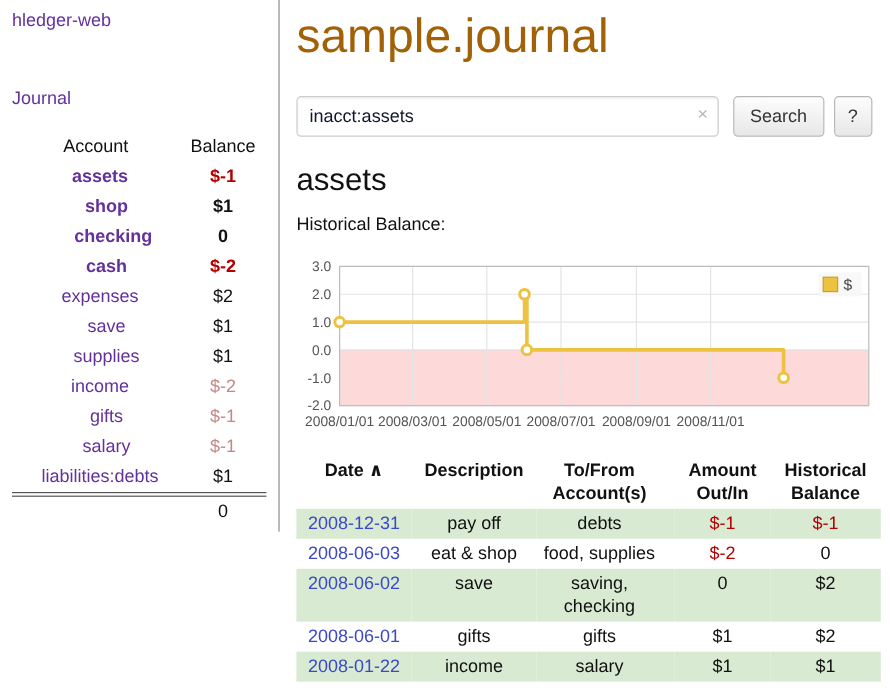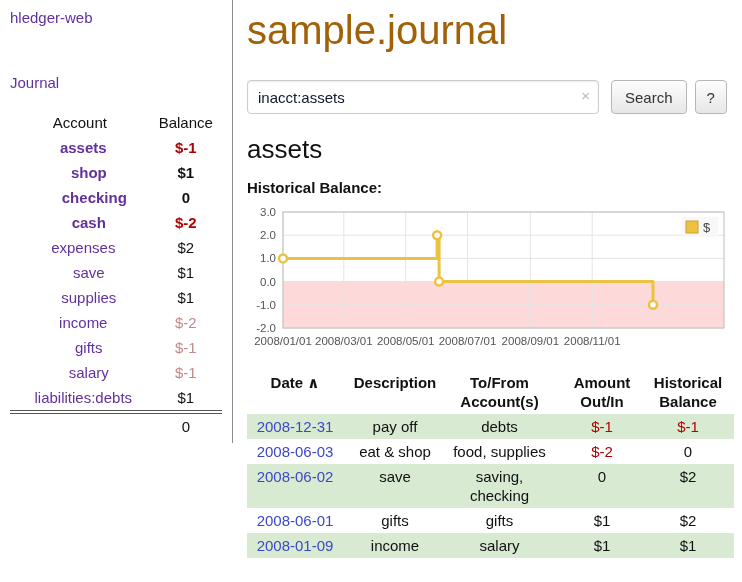--- a/index.html
+++ b/index.html
@@ -48,21 +48,21 @@
   }
   .clear-x { position:absolute; right:9px; top:7px; font-size:15px; color:#b9b9b9; cursor:pointer; line-height:18px; }
   .btn {
     height:34px; padding:0 13px; margin-left:12px;
     font-family:"Liberation Sans","DejaVu Sans",sans-serif; font-size:15px; color:#333;
     background:linear-gradient(#fdfdfd,#e7e7e7);
     border:1px solid #b7b7b7; border-radius:4px; cursor:pointer;
   }
   .btn.help { margin-left:8px; padding:0 11px; }
 
-  .chart-label { font-weight:bold; margin:14px 0 8px; }
+  .chart-label { font-weight:normal; margin:14px 0 18px; }
   #chart-svg { display:block; }
   #chart-svg text { font-family:"Liberation Sans","DejaVu Sans",sans-serif; }
   #chart-svg .tick { font-size:11.5px; fill:#545454; }
   #chart-svg .legend-text { font-size:13px; fill:#444; }
 
   
   .register { width:487px; border-collapse:collapse; table-layout:fixed; margin-top:14px; }
   .register th { font-weight:bold; }
   .register th, .register td { vertical-align:top; padding:3px 0; line-height:19px; }
   .register .acc { padding-right:10px; }
@@ -240,21 +240,21 @@
           <td class="ar">$2</td>
         </tr>
         <tr>
           <td class="al"><a href="#">2008-06-01</a></td>
           <td class="al">gifts</td>
           <td class="al acc">gifts</td>
           <td class="ar">$1</td>
           <td class="ar">$2</td>
         </tr>
         <tr>
-          <td class="al"><a href="#">2008-01-09</a></td>
+          <td class="al"><a href="#">2008-01-22</a></td>
           <td class="al">income</td>
           <td class="al acc">salary</td>
           <td class="ar">$1</td>
           <td class="ar">$1</td>
         </tr>
       </tbody>
     </table>
   </main>
 </div>
 

